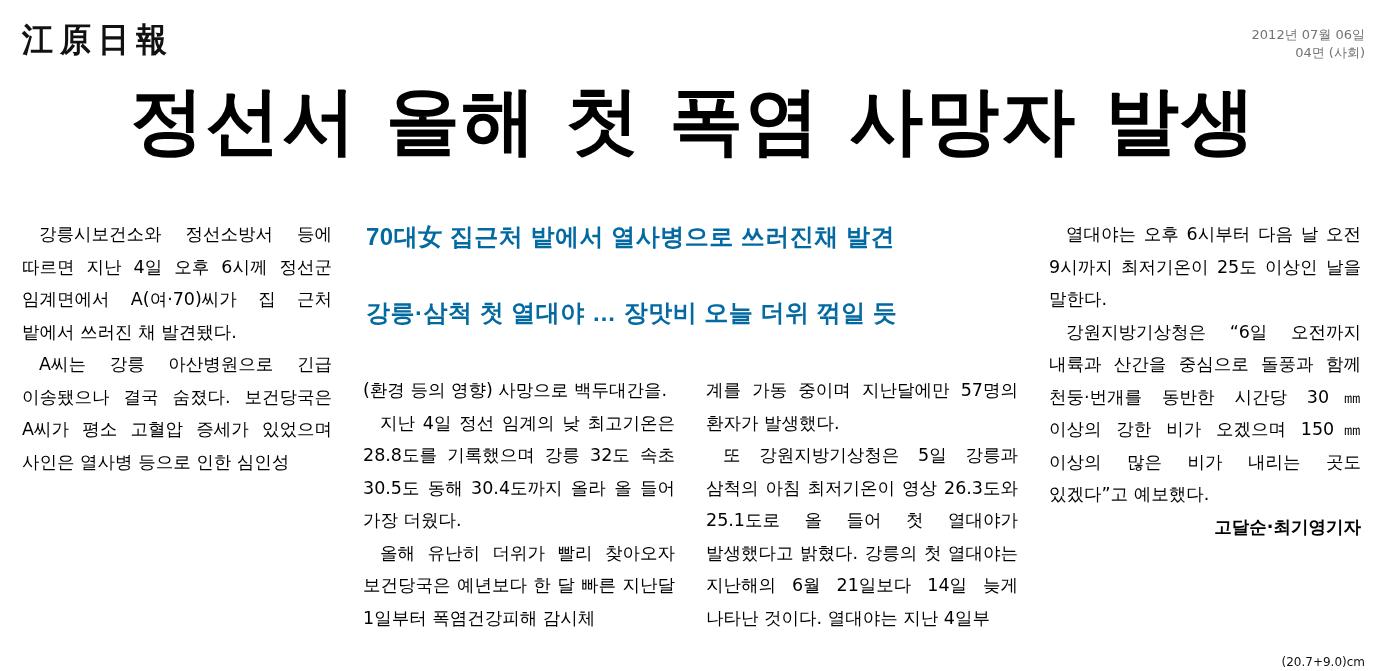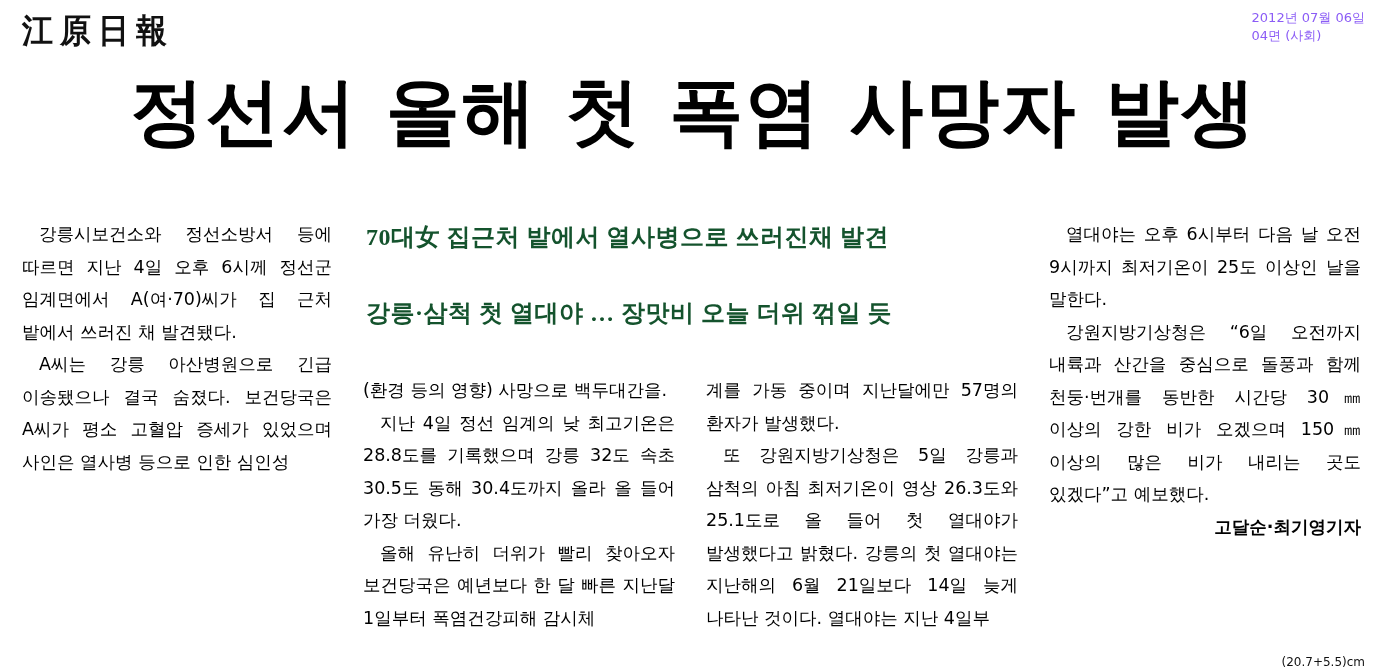--- a/index.html
+++ b/index.html
@@ -13,21 +13,21 @@
     font-family: "Liberation Serif", "DejaVu Serif", serif;
     color: #000000;
     position: relative;
     overflow: hidden;
   }
   .page {
     position: relative;
     width: 1387px;
     height: 671px;
     box-sizing: border-box;
-    padding: 5px 22px;
+    padding: 14px 22px;
     border-radius: 29px;
   }
 
   
   .masthead {
     position: relative;
     height: 46px;
   }
   .logo {
     position: absolute;
@@ -38,26 +38,26 @@
     font-size: 31px;
     letter-spacing: 7px;
     color: #111;
     white-space: nowrap;
     transform: scaleY(1.08);
     transform-origin: left top;
   }
   .issue-info {
     position: absolute;
     right: 0;
-    top: 4px;
-    text-align: left;
+    top: 12px;
+    text-align: right;
     font-family: "DejaVu Sans", sans-serif;
     font-size: 13px;
     line-height: 18px;
-    color: #8b5cf6;
+    color: #737373;
     white-space: nowrap;
   }
 
   
   .headline {
     margin-top: 18px;
     font-family: "DejaVu Sans", sans-serif;
     font-weight: bold;
     font-size: 74px;
     line-height: 84px;
@@ -68,27 +68,27 @@
   }
 
   
   .subheads {
     position: absolute;
     left: 366px;
     top: 222px;
     width: 690px;
   }
   .subhead {
-    font-family: Liberation Serif, serif;
+    font-family: Liberation Sans, sans-serif;
     font-weight: bold;
     font-size: 24px;
     line-height: 30px;
     letter-spacing: 0.5px;
     white-space: nowrap;
-    color: #14532d;
+    color: #0369a1;
   }
   .subhead + .subhead {
     margin-top: 46px;
   }
 
   
   .columns {
     position: absolute;
     left: 22px;
     top: 218px;
@@ -175,15 +175,15 @@
     </div>
 
     <div class="col col-4">
       <p>열대야는 오후 6시부터 다음 날 오전 9시까지 최저기온이 25도 이상인 날을 말한다.</p>
       <p>강원지방기상청은 “6일 오전까지 내륙과 산간을 중심으로 돌풍과 함께 천둥·번개를 동반한 시간당 30㎜ 이상의 강한 비가 오겠으며 150㎜ 이상의 많은 비가 내리는 곳도 있겠다”고 예보했다.</p>
       <div class="byline">고달순·최기영기자</div>
     </div>
 
   </div>
 
-  <div class="size-note">(20.7+5.5)cm</div>
+  <div class="size-note">(20.7+9.0)cm</div>
 
 </div>
 
 </body></html>

